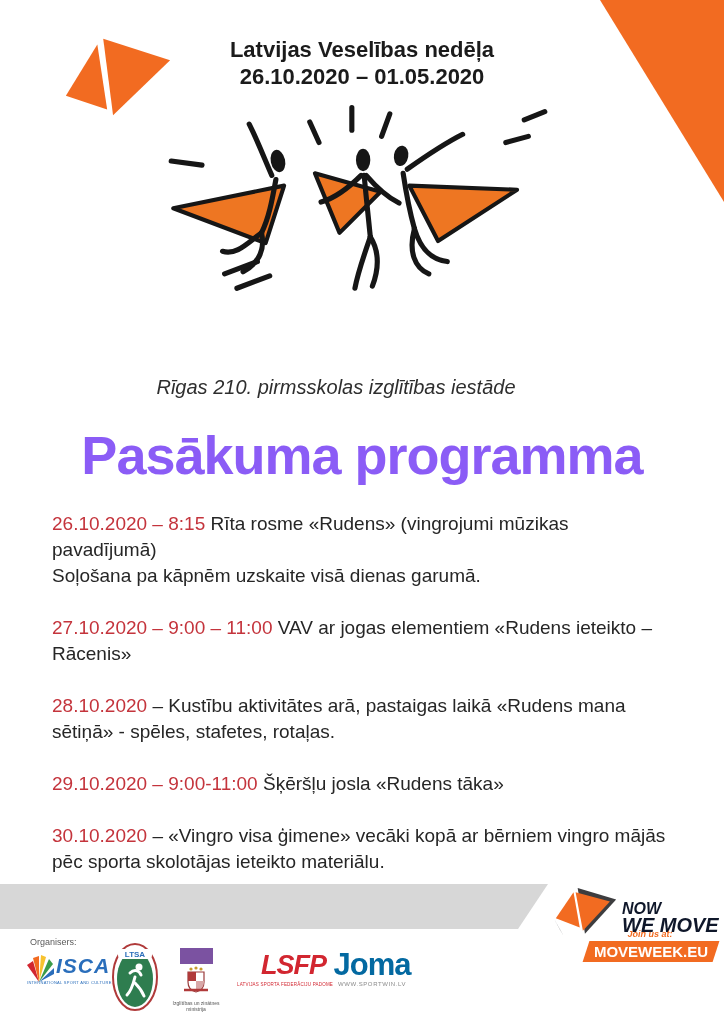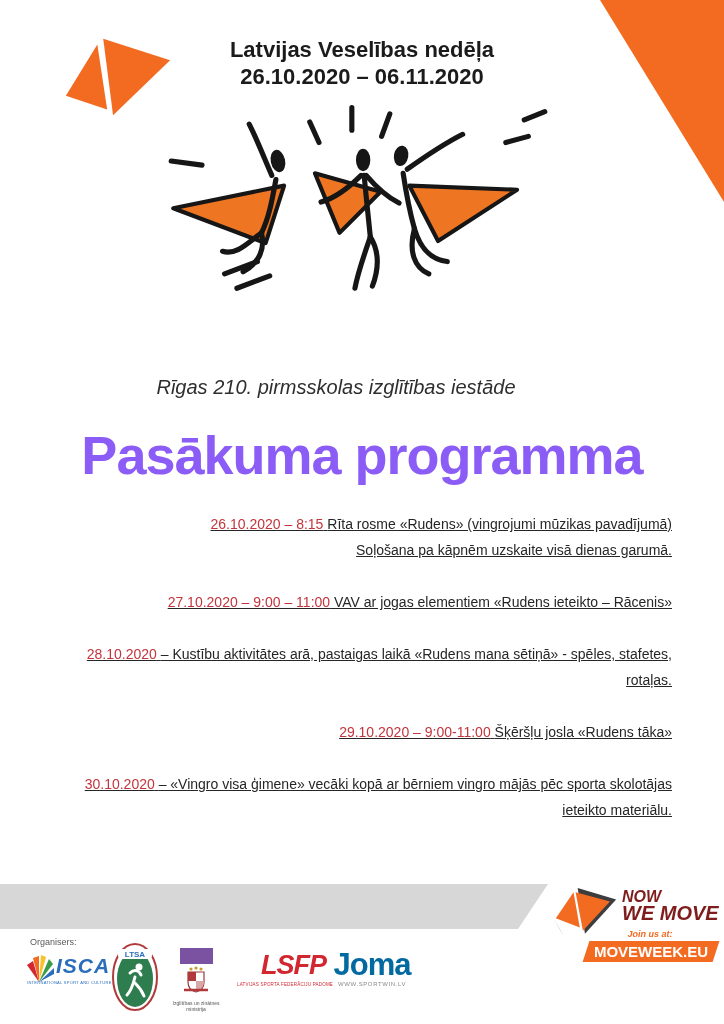--- a/index.html
+++ b/index.html
@@ -17,34 +17,34 @@
 
   .illustration{position:absolute;left:163px;top:96px;width:390px;height:208px;}
 
   .subtitle{position:absolute;top:376px;left:0;width:672px;text-align:center;
             font-style:italic;font-size:20px;color:#2e2e2e;}
 
   .program-title{position:absolute;top:424px;left:0;width:724px;text-align:center;
                  font-weight:bold;font-size:54px;letter-spacing:-1px;color:#8b5cf6;}
 
   
-  .schedule{position:absolute;top:511px;left:52px;width:620px;font-size:14px;
-            line-height:26px;text-align:right;text-decoration:underline;}
+  .schedule{position:absolute;top:511px;left:52px;width:620px;font-size:19px;
+            line-height:26px;text-align:left;}
   .entry{margin-bottom:26px;}
   .entry .date{color:#C4343C;}
   .entry .line2{display:block;}
 
   
   .band{position:absolute;top:884px;left:0;width:548px;height:45px;background:#D7D7D7;
         clip-path:polygon(0 0,100% 0,calc(100% - 30px) 100%,0 100%);}
 
   .nwm{position:absolute;left:552px;top:882px;width:168px;height:84px;}
   .nwm-mark{position:absolute;left:2px;top:4px;width:64px;height:52px;}
-  .nwm-text{position:absolute;left:70px;top:6px;font-style:italic;font-weight:bold;
-            color:#7f1d1d;line-height:17px;}
+  .nwm-text{position:absolute;left:70px;top:18px;font-style:italic;font-weight:bold;
+            color:#0f172a;line-height:17px;}
   .nwm-text .l1{font-size:16px;}
   .nwm-text .l2{font-size:20px;}
   .nwm-join{position:absolute;left:32px;top:47px;width:132px;text-align:center;
             color:#F26B21;font-size:9px;font-weight:bold;font-style:italic;}
   .nwm-banner-bg{position:absolute;left:34px;top:59px;width:130px;height:21px;
                  background:#F26B21;transform:skewX(-18deg);}
   .nwm-banner-text{position:absolute;left:34px;top:61px;width:130px;text-align:center;
                    color:#ffffff;font-size:15px;font-weight:bold;}
 
   .organisers-label{position:absolute;left:30px;top:937px;font-size:9px;color:#5a5a5a;}
@@ -75,21 +75,21 @@
 
   <div class="corner"></div>
 
   <svg class="header-logo" viewBox="0 0 120 100">
     <polygon points="8,68 40,16 50,82" fill="#F26B21"></polygon>
     <polygon points="46,10 114,32 56,88" fill="#F26B21"></polygon>
   </svg>
 
   <div class="header-title">
     <div>Latvijas Veselības nedēļa</div>
-    <div>26.10.2020 – 06.11.2020</div>
+    <div>26.10.2020 – 01.05.2020</div>
   </div>
 
   <svg class="illustration" viewBox="0 0 380 200">
     <g stroke="#161616" stroke-width="5" stroke-linecap="round" fill="none">
 
       <path d="M143,24 L152,44"></path>
       <path d="M184,10 L184,32"></path>
       <path d="M221,16 L213,38"></path>
       <path d="M8,62 L38,66"></path>
       <path d="M334,44 L356,38"></path>

